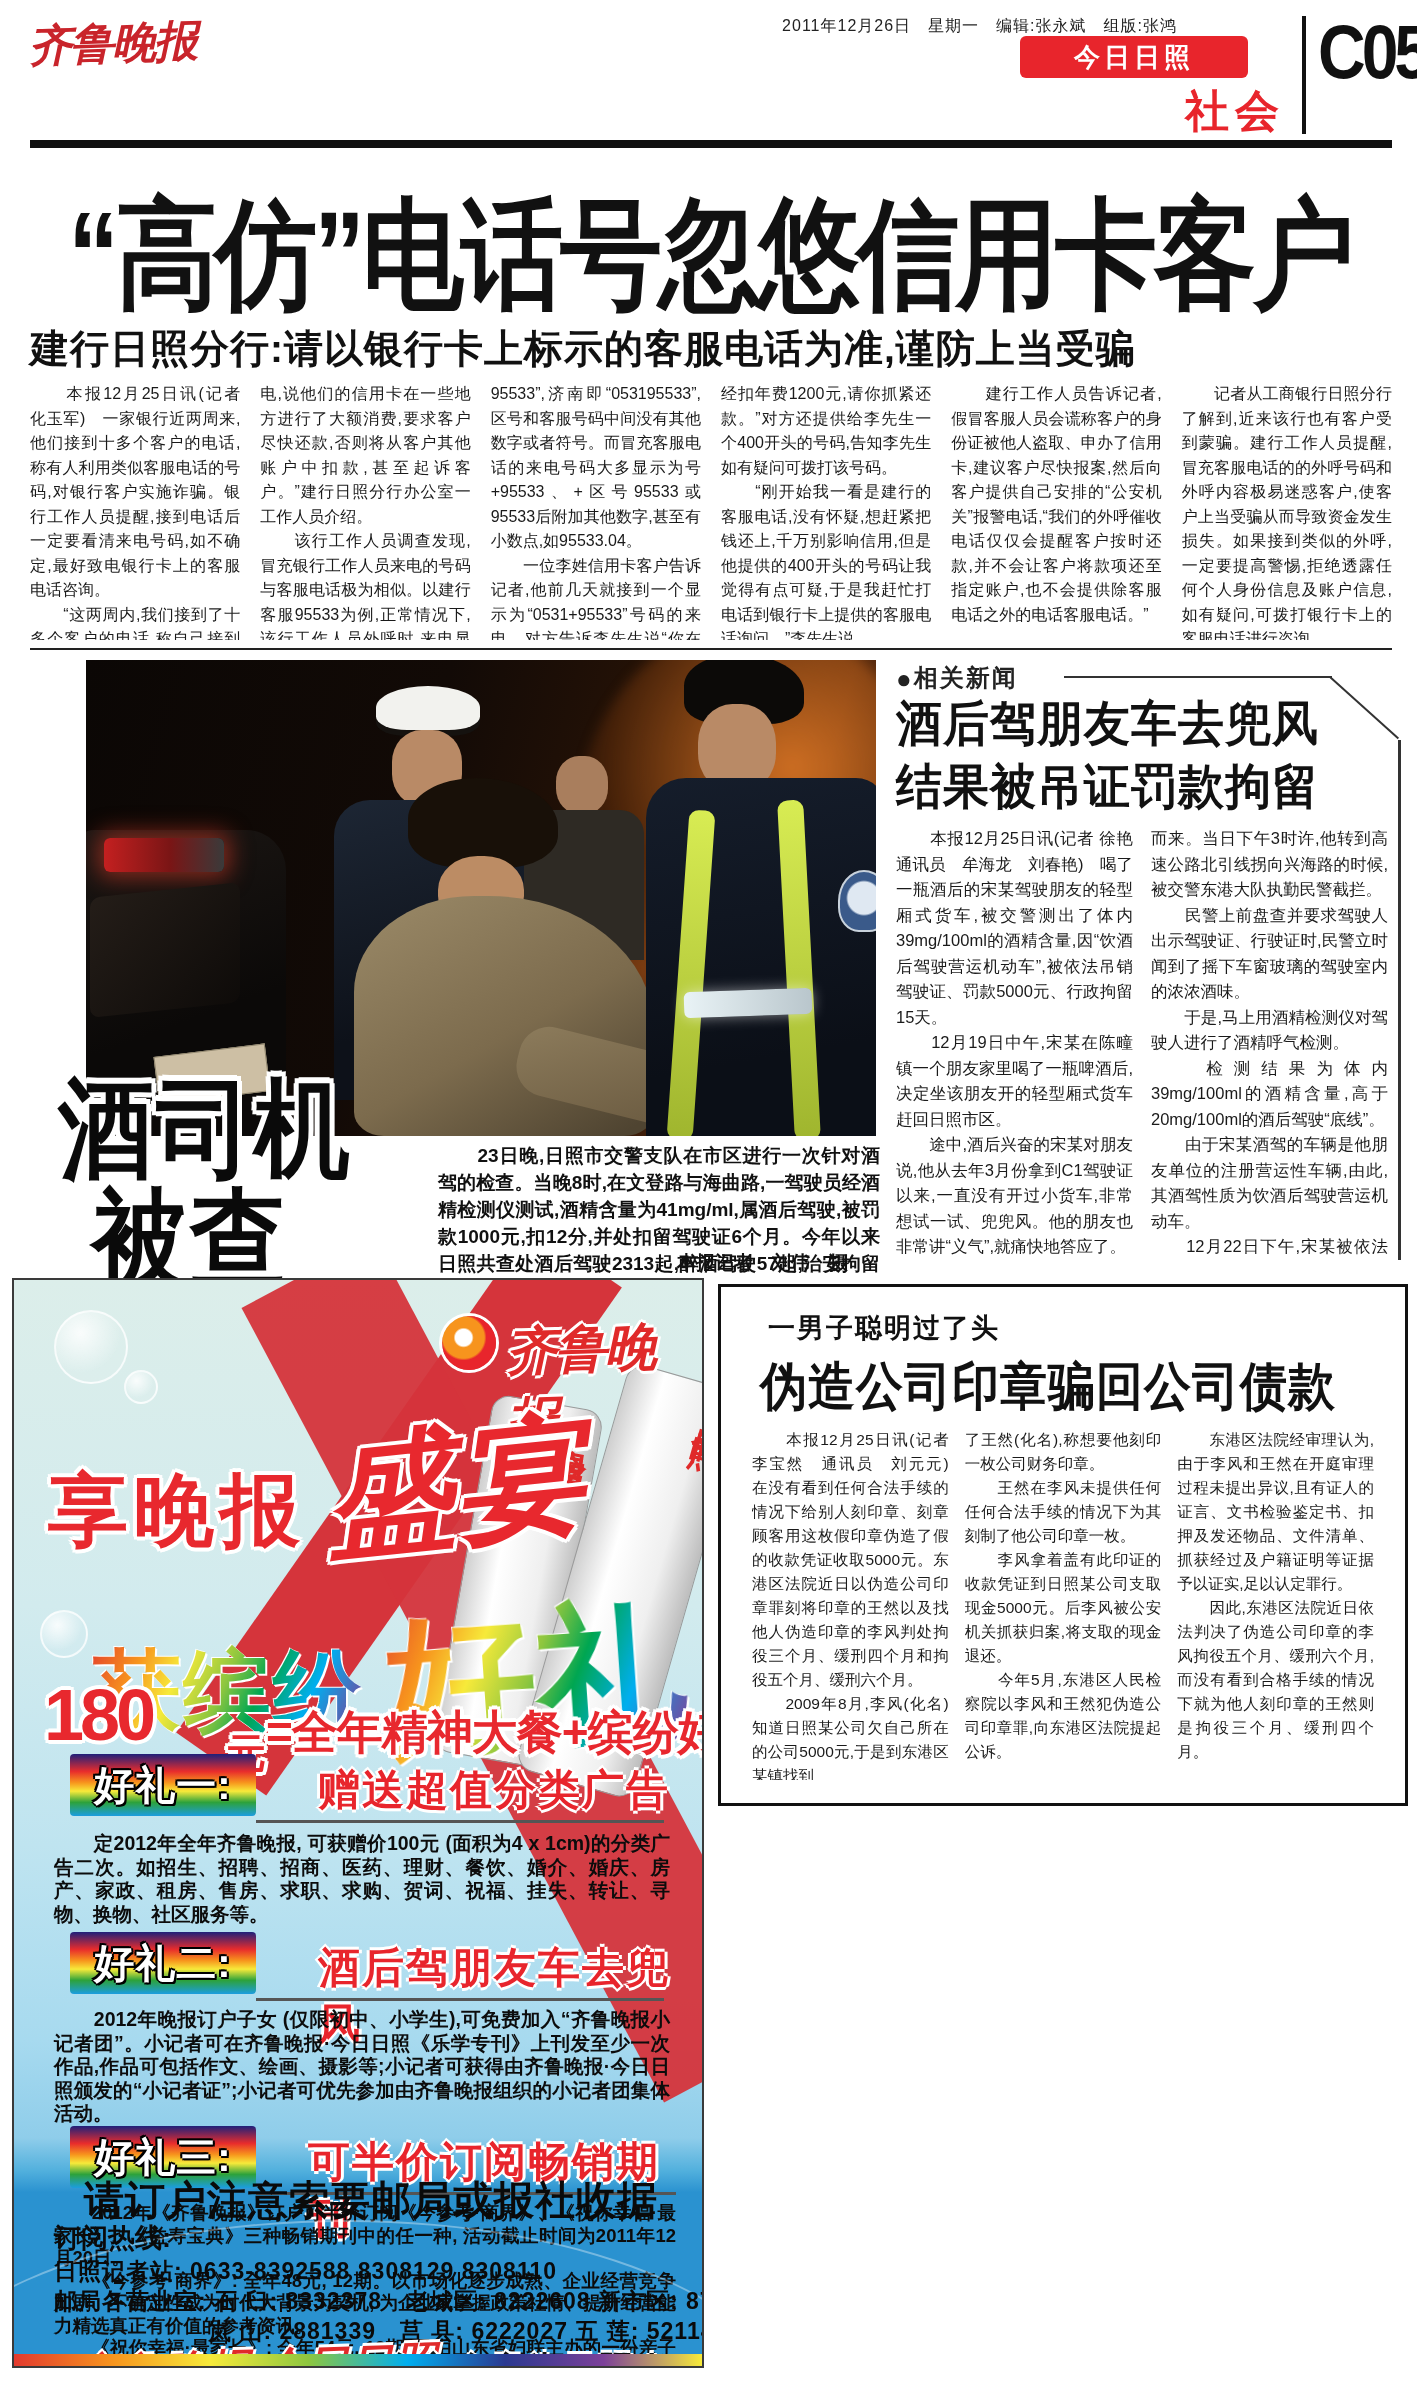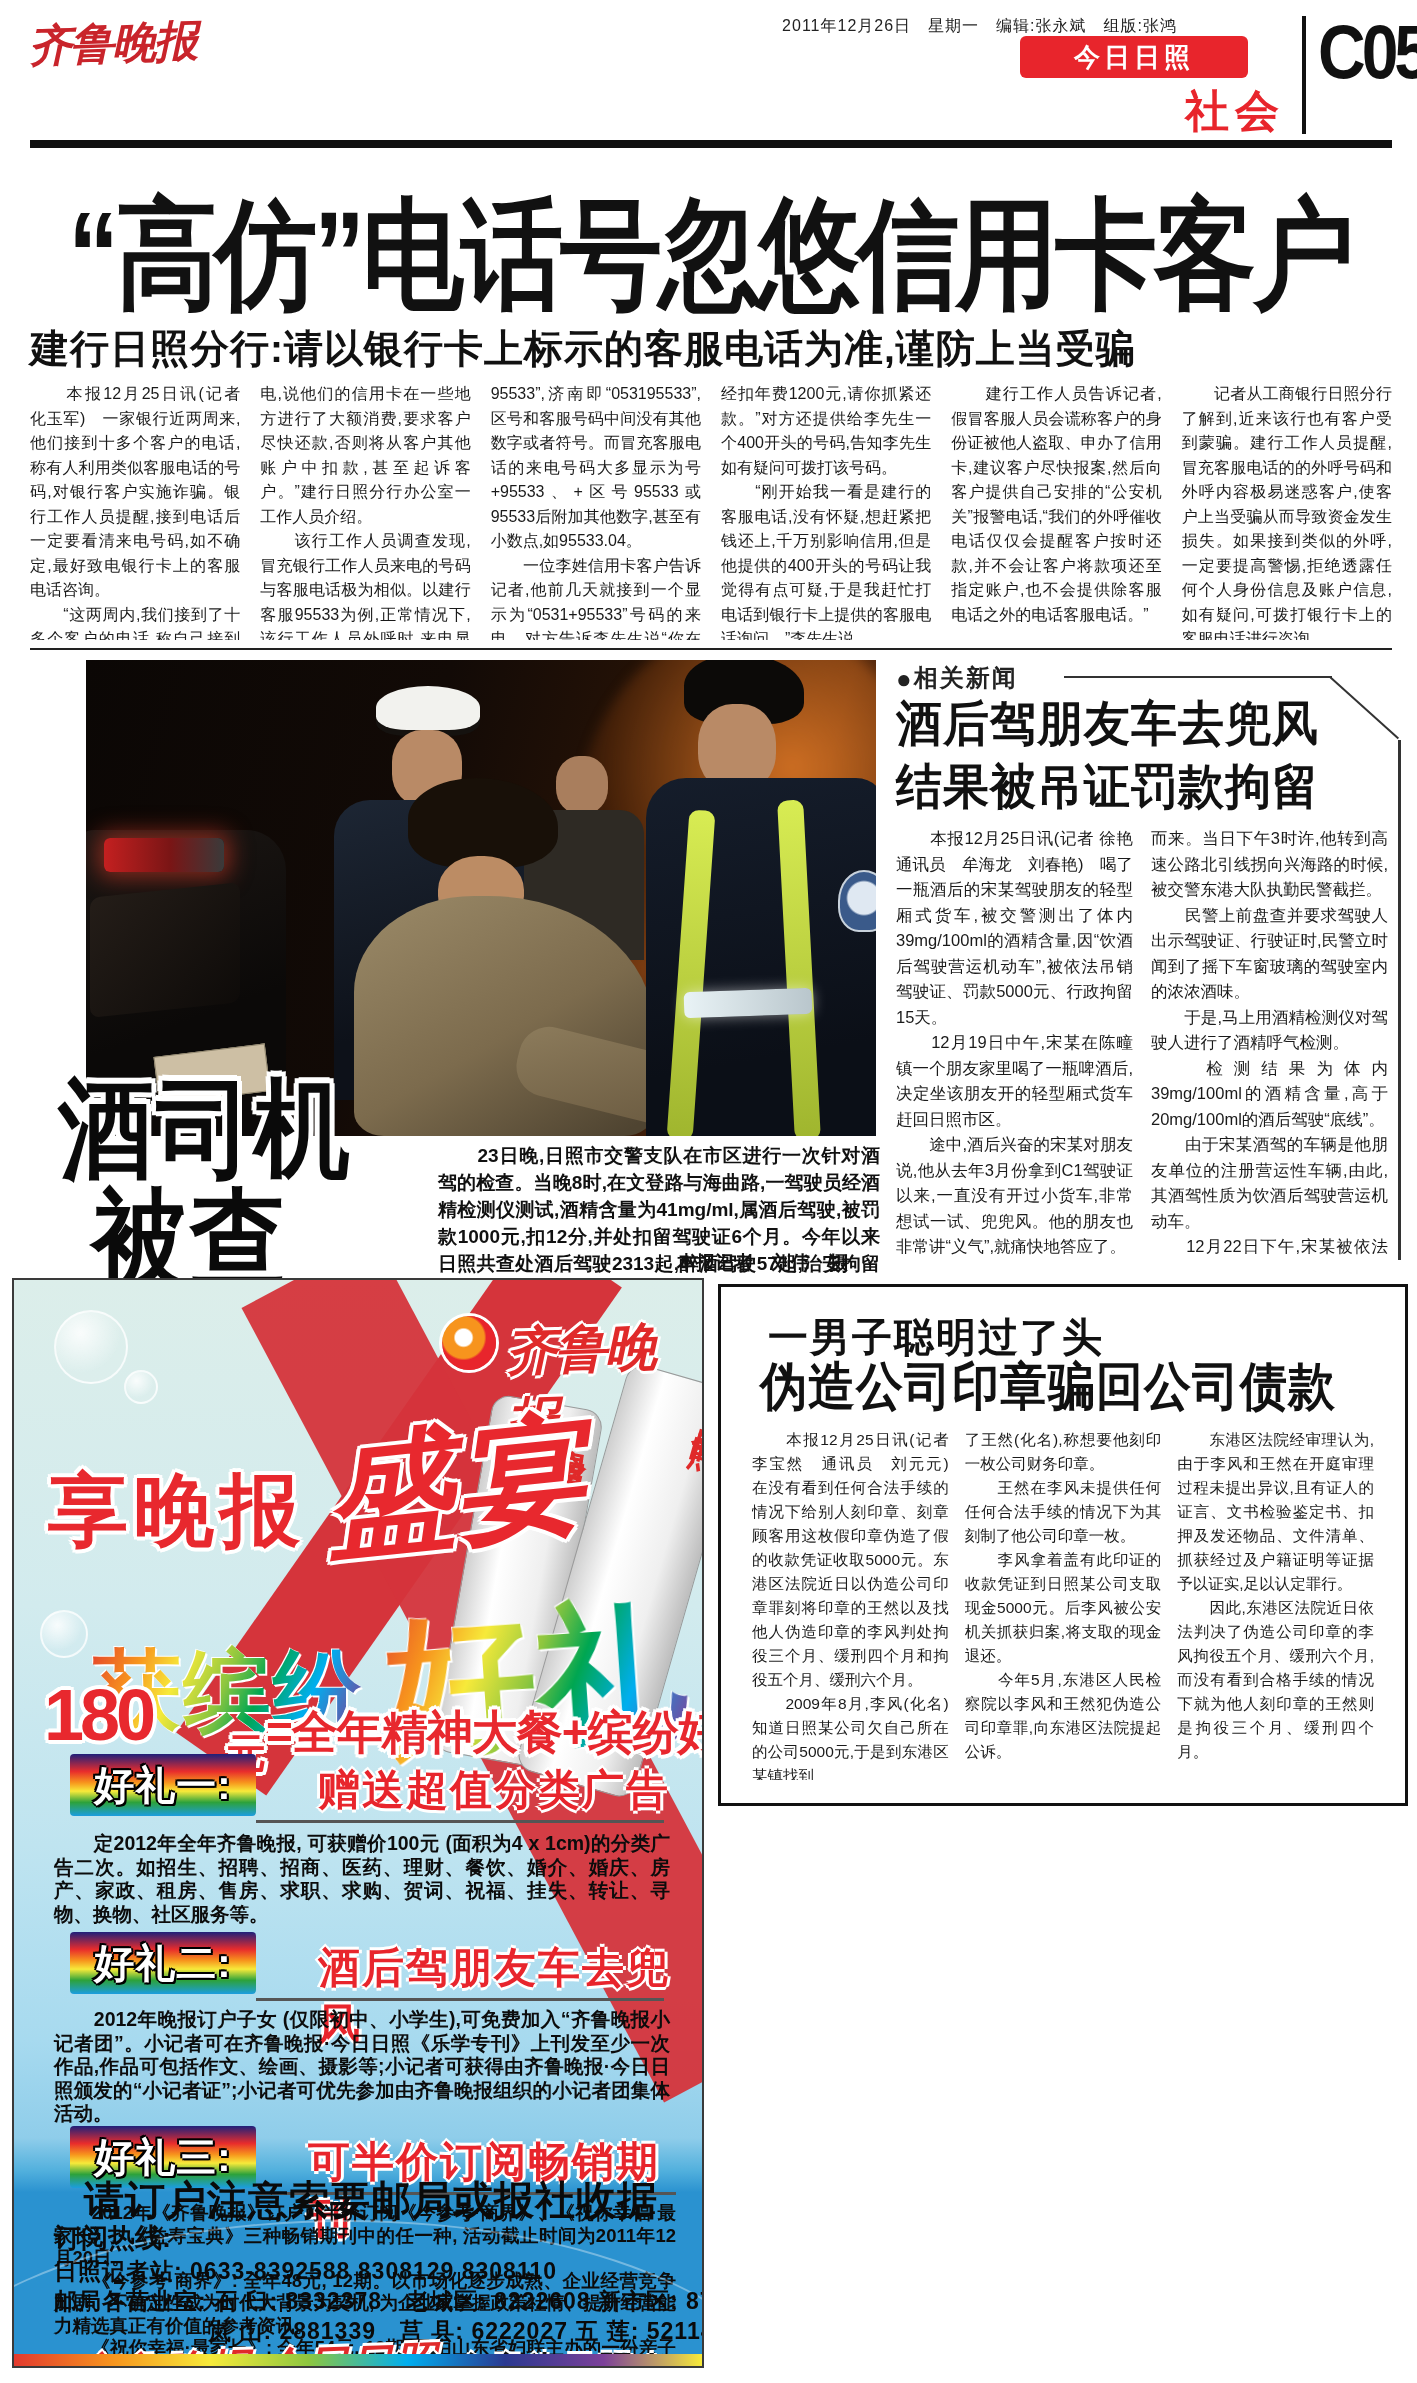--- a/index.html
+++ b/index.html
@@ -44,21 +44,21 @@
   .rel-tag .dot{font-size:26px;vertical-align:-2px;}
   .rel-hline{left:1064px;top:676px;width:268px;height:2px;background:#333;}
   .rel-diag{left:1330px;top:676px;width:92px;height:2px;background:#333;transform:rotate(42deg);transform-origin:left center;}
   .rel-vrule{left:1398px;top:740px;width:3px;height:520px;background:#333;}
   .rel-head{left:896px;top:692px;width:500px;font-size:46px;font-weight:900;line-height:60px;letter-spacing:1px;transform:scaleY(1.05);transform-origin:top;}
   .rel-cols{left:896px;top:826px;width:492px;height:438px;display:flex;gap:18px;}
   .rel-cols .ncol{font-size:16.5px;line-height:25.5px;}
 
   
   .seal-box{left:718px;top:1284px;width:684px;height:516px;border:3px solid #111;background:#fff;}
-  .seal-kicker{left:768px;top:1310px;font-size:40px;font-weight:600;letter-spacing:2px;color:#111;}
+  .seal-kicker{left:768px;top:1310px;font-size:27px;font-weight:600;letter-spacing:2px;color:#111;}
   .seal-head{left:760px;top:1352px;width:610px;font-size:47px;font-weight:900;letter-spacing:1px;transform:scaleY(1.1);transform-origin:top;white-space:nowrap;}
   .seal-cols{left:752px;top:1428px;width:622px;height:352px;display:flex;gap:16px;}
   .seal-cols .ncol{font-size:15.5px;line-height:24px;}
 
   
   .ad{left:12px;top:1278px;width:688px;height:1086px;border:2px solid #3a3a3a;overflow:hidden;
       background:linear-gradient(180deg,#dceeea 0%,#d2ebee 30%,#bfe4f0 52%,#a7daef 70%,#8fcdea 79%,#52b0dd 82%,#2a92d0 84%,#2a92d0 100%);}
   .ad .bubble{position:absolute;border-radius:50%;border:2px solid rgba(255,255,255,.75);
               background:radial-gradient(circle at 35% 30%,rgba(255,255,255,.85),rgba(255,255,255,.08) 60%);}
   .ribbon{position:absolute;background:#d5343b;}

